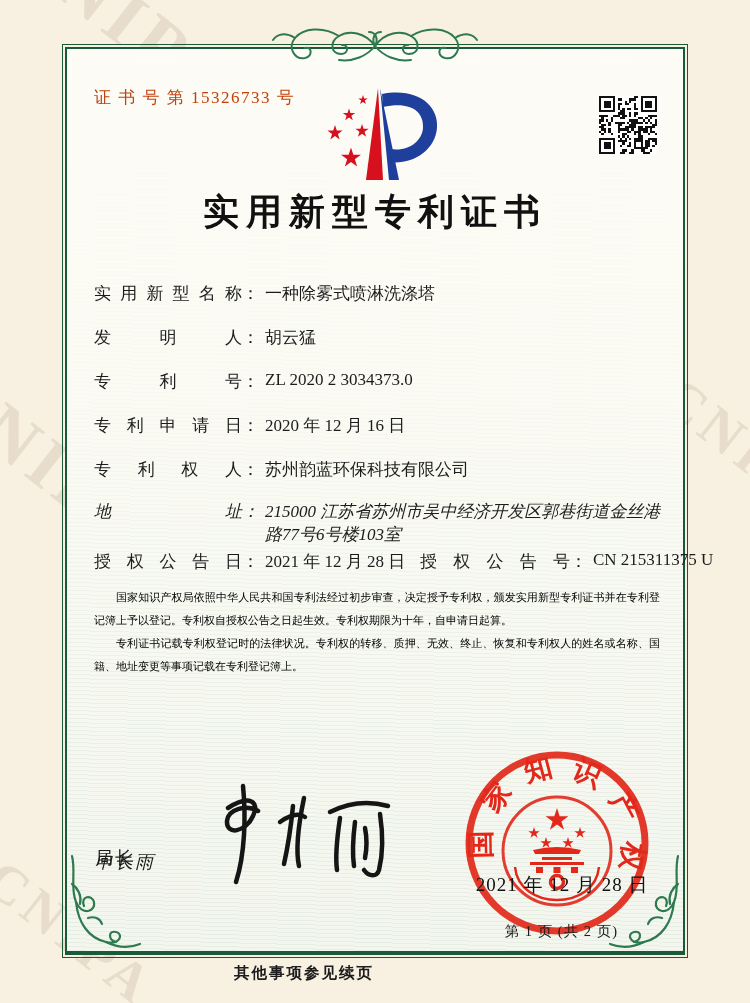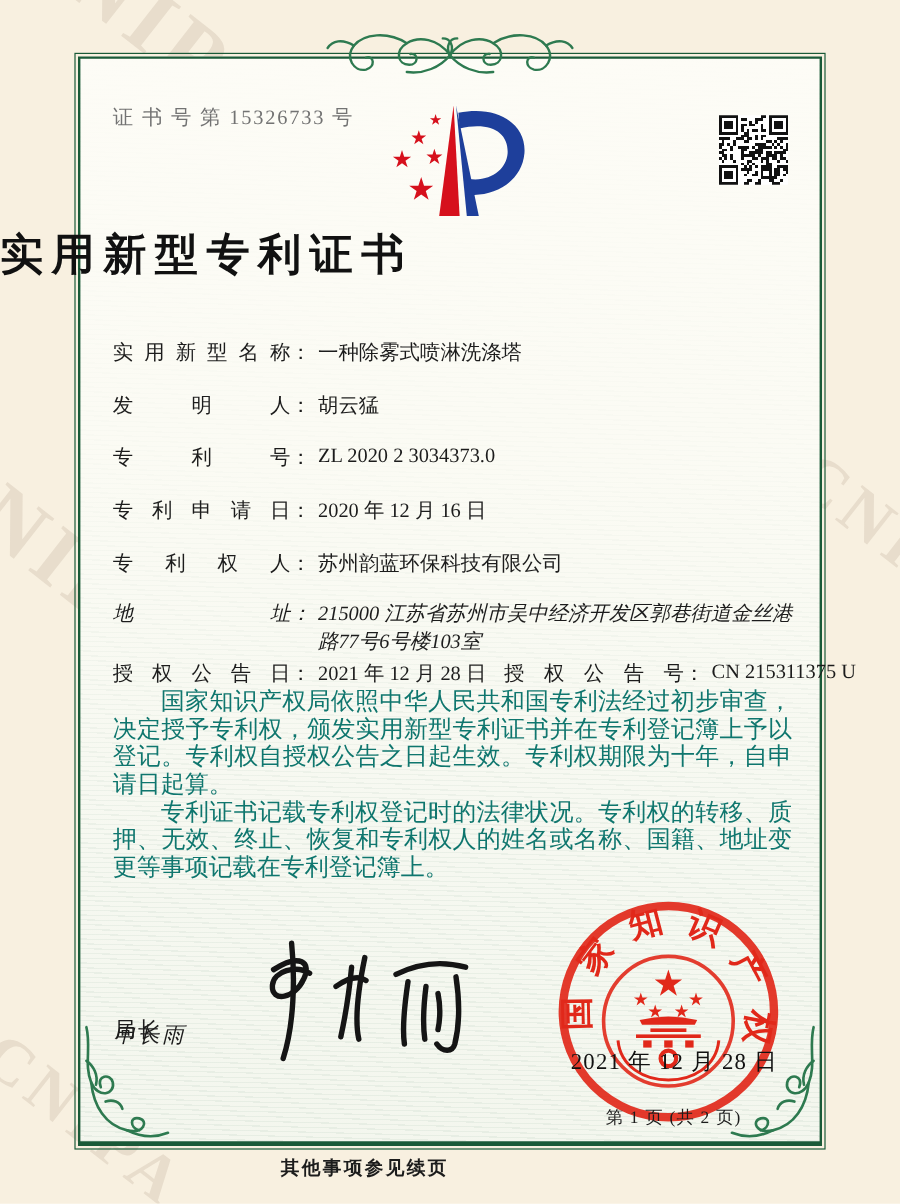--- a/index.html
+++ b/index.html
@@ -37,27 +37,27 @@
       linear-gradient(180deg, rgba(253,252,246,0.98) 0%, rgba(251,251,244,0.85) 38%, rgba(240,246,239,0.45) 72%, rgba(233,241,232,0.42) 100%),
       repeating-linear-gradient(1.5deg, rgba(70,125,95,0.12) 0 1px, rgba(0,0,0,0) 1px 4px),
       #fbfaf2;
   }
   .ornament{position:absolute;z-index:4;}
   svg{display:block;}
   
   .content-layer{position:absolute;inset:0;z-index:5;}
   .cert-no{
     position:absolute;left:94px;top:86px;
-    font-size:17px;letter-spacing:1.5px;color:#737373;
+    font-size:17px;letter-spacing:1.5px;color:#c2410c;
   }
   .logo{position:absolute;left:316px;top:84px;}
   .qr{position:absolute;left:599px;top:96px;}
   .title{
     position:absolute;left:0;top:188px;width:750px;
-    text-align:left;font-size:36px;font-weight:bold;
+    text-align:center;font-size:36px;font-weight:bold;
     letter-spacing:7px;color:#111;
   }
   .fields{position:absolute;left:94px;top:282px;width:570px;}
   .frow{position:absolute;left:0;font-size:17px;white-space:nowrap;}
   .flabel{
     display:inline-block;width:148px;
     text-align:justify;text-align-last:justify;
     vertical-align:top;
   }
   .fcolon{display:inline-block;vertical-align:top;}
@@ -65,22 +65,22 @@
   .fvalue.wrap{white-space:normal;width:402px;line-height:23px;}
   .row-name{top:0;}
   .row-inventor{top:44px;}
   .row-patentno{top:88px;}
   .row-filing{top:132px;}
   .row-patentee{top:176px;}
   .row-address{top:218px;font-style:italic;}
   .row-grant{top:268px;display:flex;}
   .grant-a{width:326px;}
   .paras{
-    position:absolute;left:94px;top:574px;width:566px;
-    font-size:20px;line-height:23px;text-align:justify;color:#0f766e;
+    position:absolute;left:94px;top:586px;width:566px;
+    font-size:11px;line-height:23px;text-align:justify;color:#000000;
   }
   .paras p{margin:0;text-indent:2em;}
   .sig-title{position:absolute;left:95px;top:818px;font-size:18px;letter-spacing:2px;margin-top:28px;}
   .sig-name{position:absolute;left:95px;top:850px;font-size:18px;letter-spacing:2px;font-style:italic;}
   .signature-svg{position:absolute;left:198px;top:776px;}
   .seal{position:absolute;left:460px;top:746px;}
   .seal-date{
     position:absolute;left:462px;top:872px;width:200px;
     text-align:center;font-size:19px;letter-spacing:1px;color:#111;
     z-index:6;

